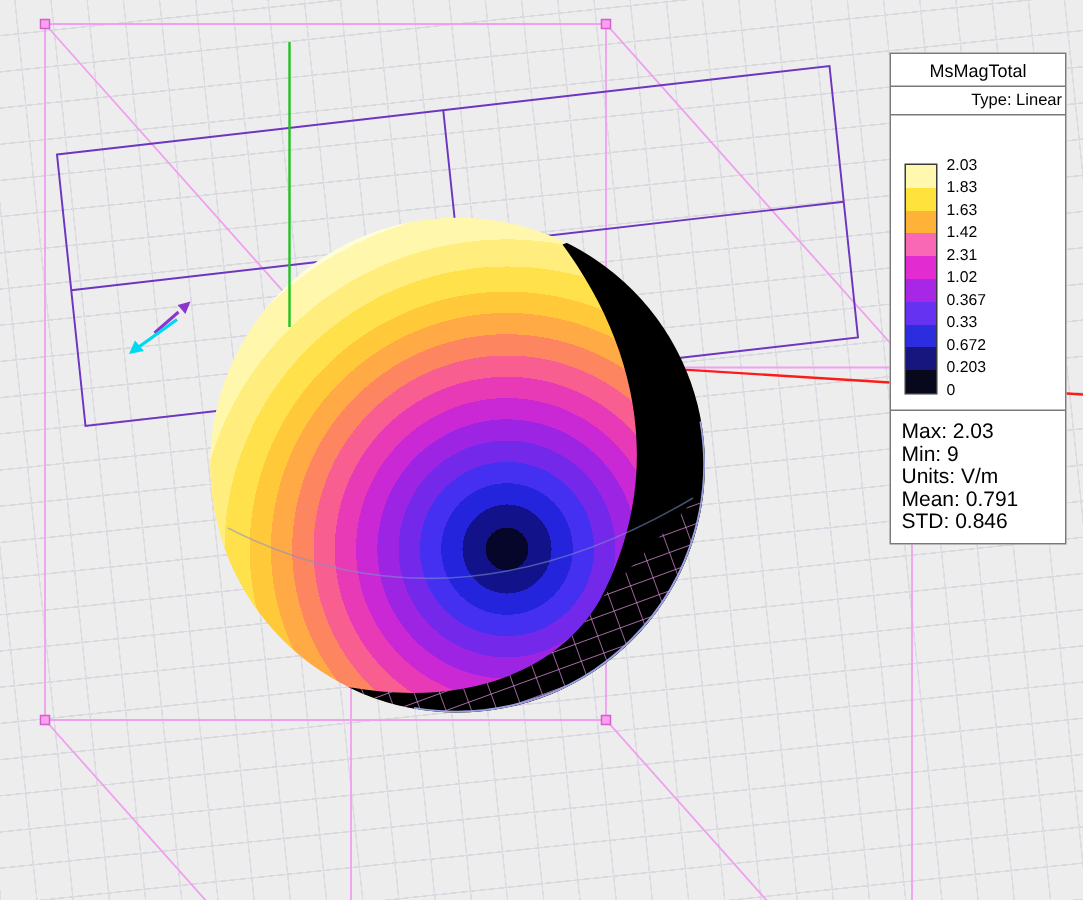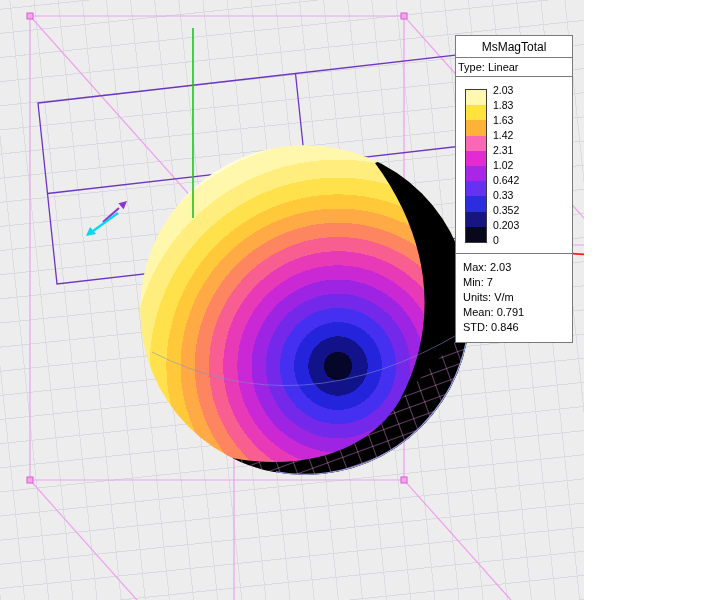--- a/index.html
+++ b/index.html
@@ -1,54 +1,54 @@
 <!DOCTYPE html>
 <html><head>
 <meta charset="utf-8">
 <style>
   html,body{margin:0;padding:0;width:722px;height:600px;overflow:hidden;
     font-family:"Liberation Sans",sans-serif;}
   .viewport{
-    position:relative;width:584px;height:600px;overflow:hidden;
+    position:relative;width:722px;height:600px;overflow:hidden;
     background-color:#ededee;
     background-image:
       repeating-linear-gradient(84deg, #dcdce2 0 1px, transparent 1px 24px),
       repeating-linear-gradient(-6deg, #d9d9df 0 1px, transparent 1px 24px);
   }
   .scene{position:absolute;left:0;top:0;}
   .legend{
     position:absolute;top:35px;right:11px;width:118px;
     background:#ffffff;border:1px solid #7a7a7a;color:#000;
     font-size:11px;box-sizing:border-box;
   }
   .legend-title{
     text-align:center;padding:4px 2px 3px;border-bottom:1px solid #7a7a7a;
     font-size:12px;
   }
   .legend-type{
-    text-align:left;padding:3px 2px;border-bottom:1px solid #7a7a7a;
+    text-align:right;padding:3px 2px;border-bottom:1px solid #7a7a7a;
     font-size:11px;
   }
   .legend-scale{
     display:flex;align-items:flex-start;
-    padding:8px 4px 8px 9px;border-bottom:1px solid #7a7a7a;
+    padding:8px 4px 8px 9px;border-bottom:1px solid #7a7a7a;margin-top:20px;
   }
   .colorbar{
     width:20px;height:152px;border:1px solid #3a3a3a;margin-top:4px;
     background:linear-gradient(to bottom,
       #fff8ae 0 10%, #ffe33c 10% 20%, #ffb238 20% 30%, #f868b4 30% 40%,
       #e22cd2 40% 50%, #a826e6 50% 60%, #6432f0 60% 70%, #2d2de0 70% 80%,
       #16167e 80% 90%, #08081c 90% 100%);
   }
   .tick-labels{
     display:flex;flex-direction:column;justify-content:space-between;
     height:160px;margin-left:6px;margin-top:0;
   }
   .tick-labels span{display:block;font-size:10.5px;line-height:10px;white-space:nowrap;}
-  .legend-stats{padding:6px 7px 7px;line-height:15px;font-size:11px;}
+  .legend-stats{padding:6px 7px 7px;line-height:15px;font-size:14px;}
 </style>
 </head>
 <body>
 
 <div class="viewport">
 
   <svg class="scene" width="722" height="600" viewBox="0 0 722 600">
     <defs>
       <radialGradient id="sphereGrad" gradientUnits="userSpaceOnUse" cx="338" cy="366" r="258">
         <stop offset="0" stop-color="#06062a"></stop>
@@ -137,29 +137,29 @@
     <div class="legend-type">Type: Linear</div>
     <div class="legend-scale">
       <div class="colorbar"></div>
       <div class="tick-labels">
         <span>2.03</span>
         <span>1.83</span>
         <span>1.63</span>
         <span>1.42</span>
         <span>2.31</span>
         <span>1.02</span>
-        <span>0.642</span>
+        <span>0.367</span>
         <span>0.33</span>
-        <span>0.352</span>
+        <span>0.672</span>
         <span>0.203</span>
         <span>0</span>
       </div>
     </div>
     <div class="legend-stats">
       <div>Max: 2.03</div>
-      <div>Min: 7</div>
+      <div>Min: 9</div>
       <div>Units: V/m</div>
       <div>Mean: 0.791</div>
       <div>STD: 0.846</div>
     </div>
   </div>
 
 </div>
 
 </body></html>

